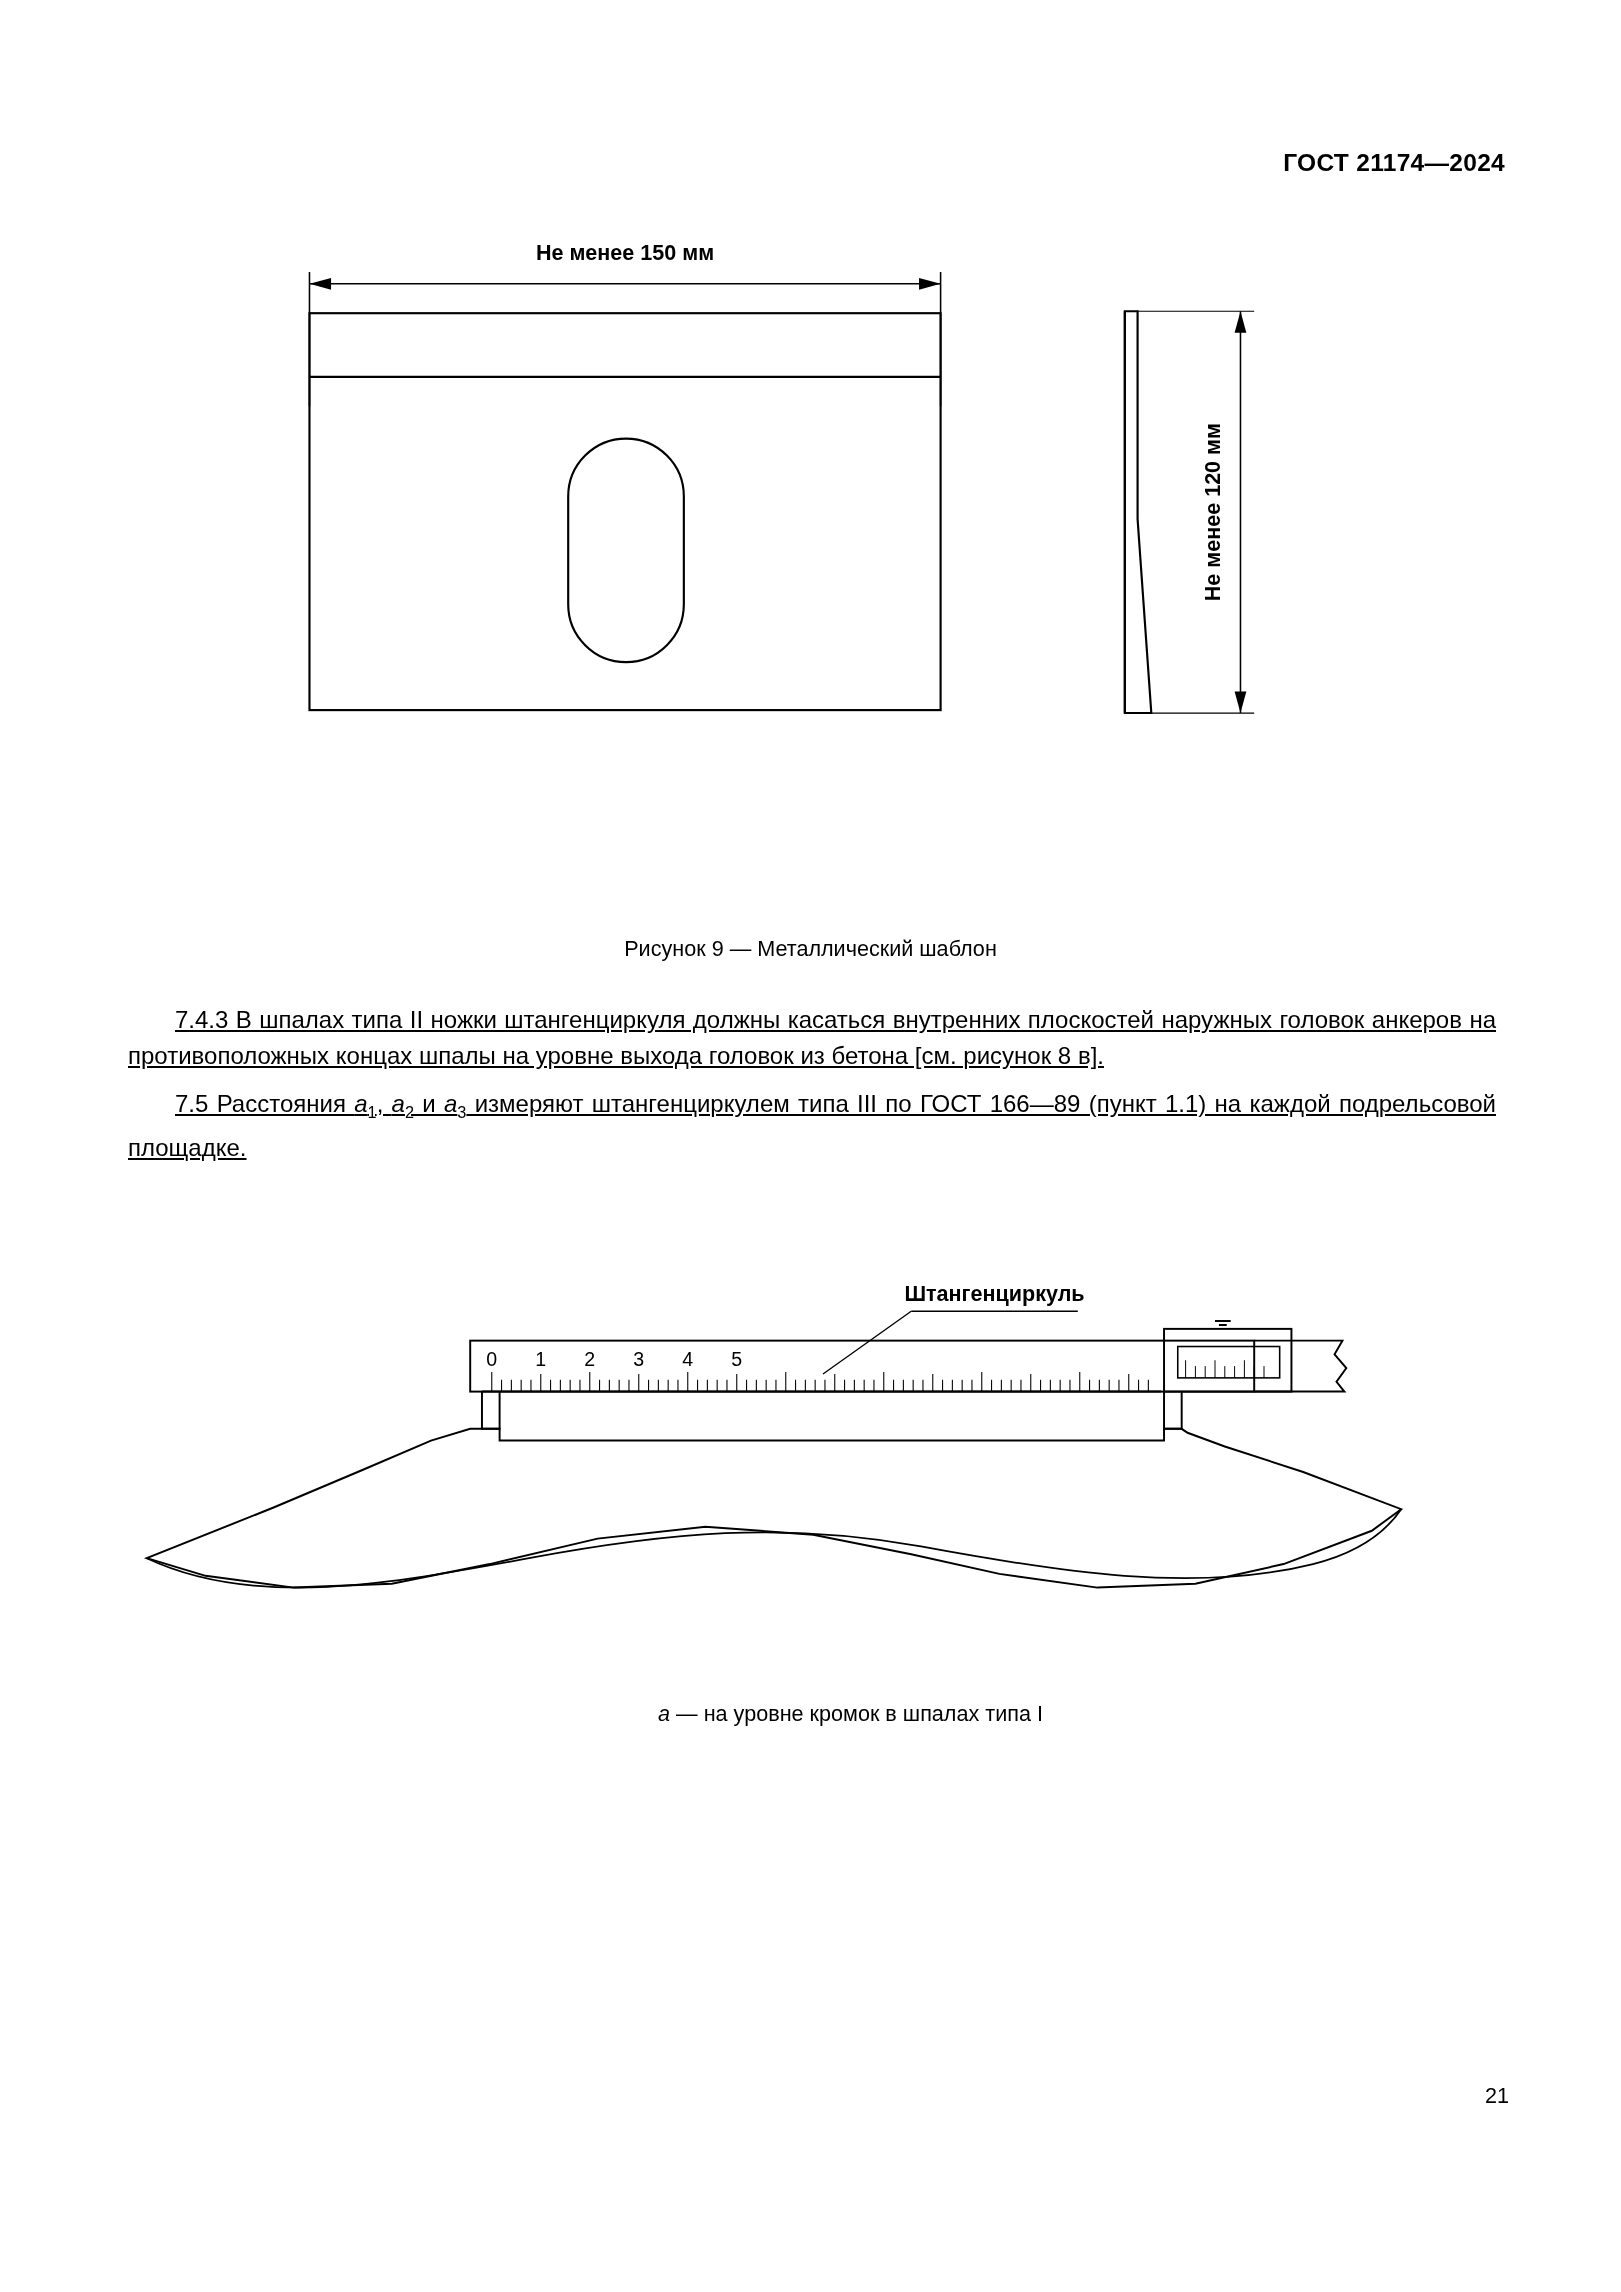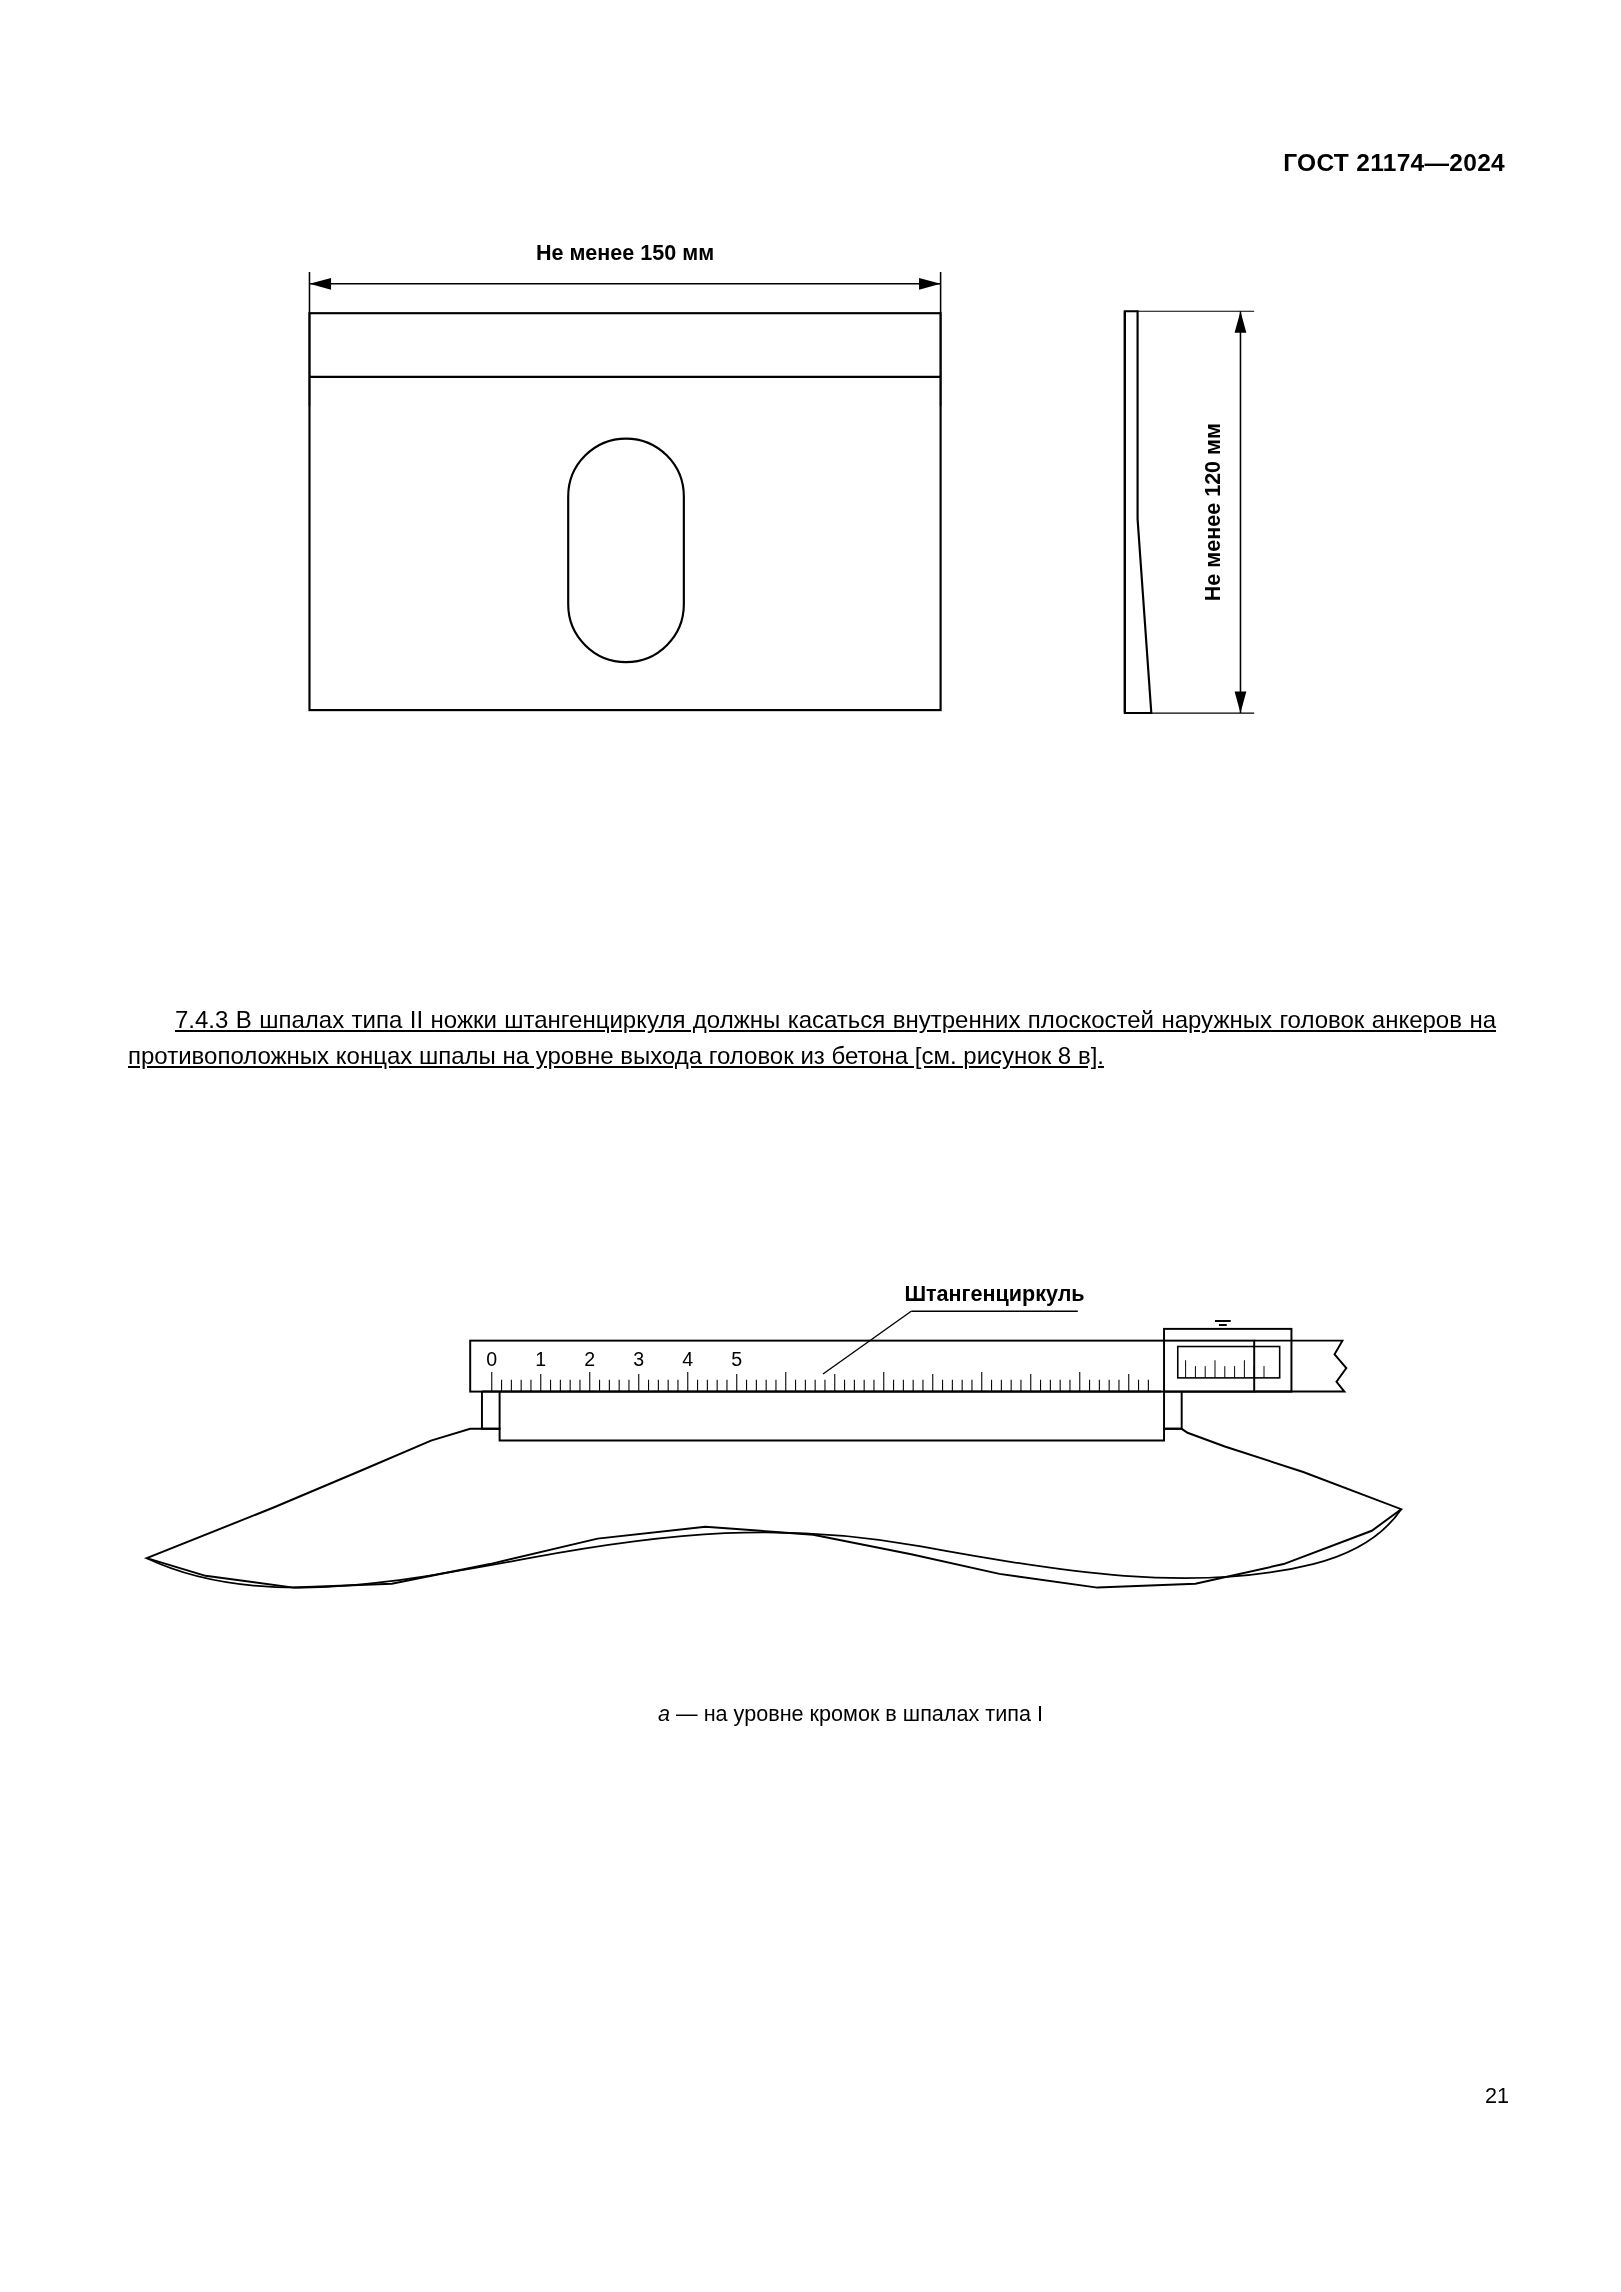--- a/index.html
+++ b/index.html
@@ -117,23 +117,25 @@
       <line x1="893" y1="498" x2="1000" y2="498" stroke="#000" stroke-width="1.2"></line>
       <line x1="986" y1="88" x2="986" y2="498" stroke="#000" stroke-width="1.6"></line>
       <polygon points="986,88 980,110 992,110" fill="#000"></polygon>
       <polygon points="986,498 980,476 992,476" fill="#000"></polygon>
 
       <text id="fig9-top-label" x="358" y="36" text-anchor="middle" font-size="22" font-weight="bold">Не менее 150 мм</text>
       <text id="fig9-right-label" x="965" y="293" text-anchor="middle" font-size="22" font-weight="bold" transform="rotate(-90 965 293)">Не менее 120 мм</text>
     </svg>
   </div>
 
+  <div class="fig9-caption">Рисунок 9 — Металлический шаблон</div>
 
   <div class="body-text">
     <p>7.4.3 В шпалах типа II ножки штангенциркуля должны касаться внутренних плоскостей наружных головок анкеров на противоположных концах шпалы на уровне выхода головок из бетона [см. рисунок 8 в].</p>
+    <p><span>7.5 Расстояния </span><span class="ital">a</span><sub>1</sub><span>, </span><span class="ital">a</span><sub>2</sub><span> и </span><span class="ital">a</span><sub>3</sub><span> измеряют штангенциркулем типа III по ГОСТ 166—89 (пункт 1.1) на каждой подрельсовой площадке.</span></p>
   </div>
 
   <div class="fig10">
     <svg width="1372" height="412" viewBox="0 0 1400 420">
 
       <rect x="340" y="78" width="800" height="52" fill="none" stroke="#000" stroke-width="2"></rect>
 
       <path d="M 1140 78 L 1230 78 L 1222 92 L 1234 106 L 1224 120 L 1232 130 L 1140 130" fill="none" stroke="#000" stroke-width="2"></path>
 
       <line x1="352" y1="130" x2="1045" y2="130" stroke="#000" stroke-width="2"></line>

